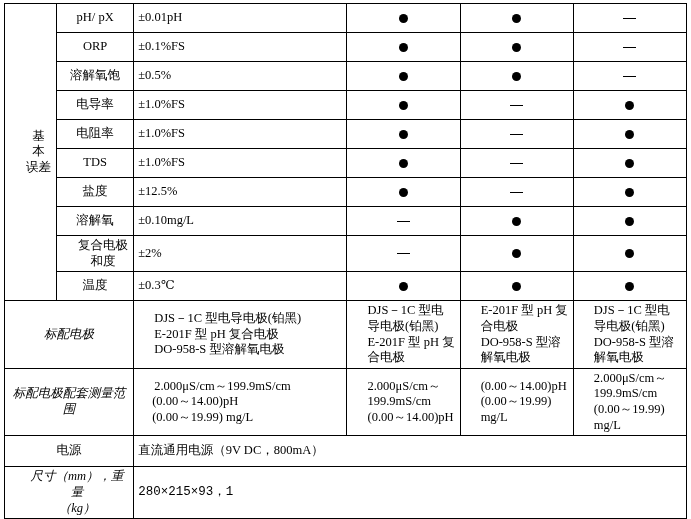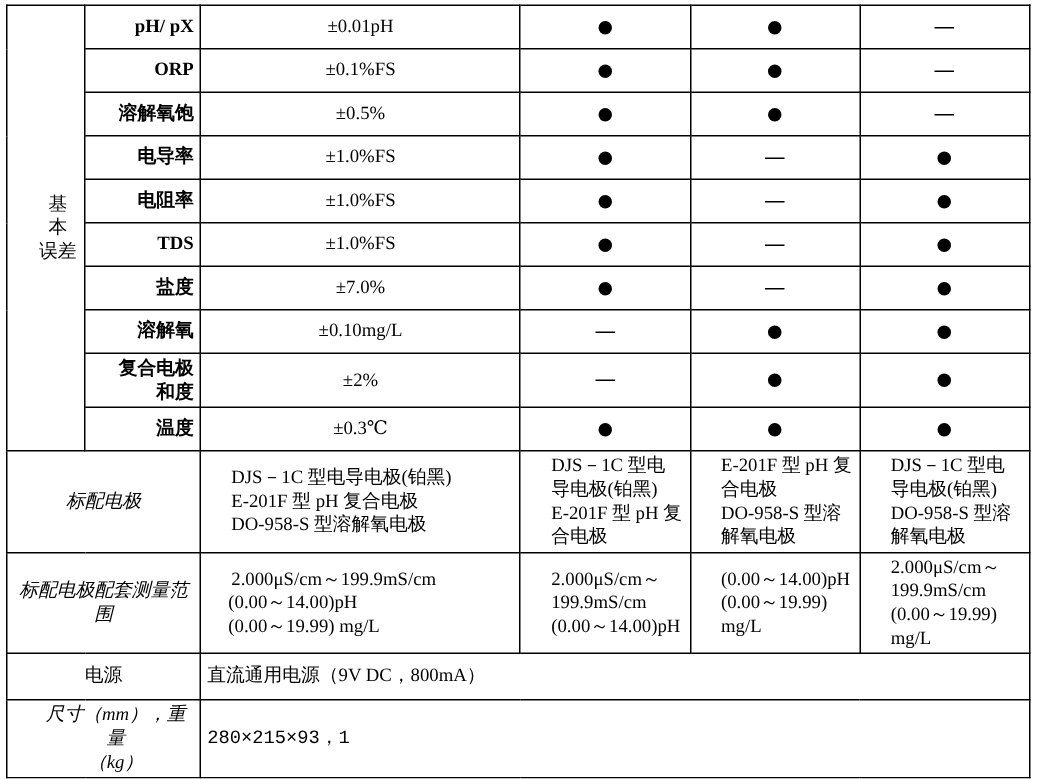--- a/index.html
+++ b/index.html
@@ -39,27 +39,26 @@
   col.c2 { width: 213px; }
   col.c3 { width: 113px; }
   col.c4 { width: 113px; }
   col.c5 { width: 113px; }
 
   .label-cell {
     text-align: center;
     font-size: 12.5px;
   }
   .param-cell {
-    text-align: right;
+    text-align: center;
     font-size: 12.5px;
     white-space: nowrap;
-    font-weight: bold;
   }
   .value-cell {
-    text-align: center;
+    text-align: left;
     font-size: 12.5px;
     padding-left: 6px;
   }
   .mark-cell {
     text-align: center;
     font-size: 12.5px;
     height: 24px;
   }
   .dot {
     display: inline-block;
@@ -180,21 +179,21 @@
       <tr>
         <td class="param-cell">TDS</td>
         <td class="value-cell">±1.0%FS</td>
         <td class="mark-cell"><span class="dot"></span></td>
         <td class="mark-cell"><span class="dash"></span></td>
         <td class="mark-cell"><span class="dot"></span></td>
       </tr>
 
       <tr>
         <td class="param-cell">盐度</td>
-        <td class="value-cell">±7.0%</td>
+        <td class="value-cell">±12.5%</td>
         <td class="mark-cell"><span class="dot"></span></td>
         <td class="mark-cell"><span class="dash"></span></td>
         <td class="mark-cell"><span class="dot"></span></td>
       </tr>
 
       <tr>
         <td class="param-cell">溶解氧</td>
         <td class="value-cell">±0.10mg/L</td>
         <td class="mark-cell"><span class="dash"></span></td>
         <td class="mark-cell"><span class="dot"></span></td>

